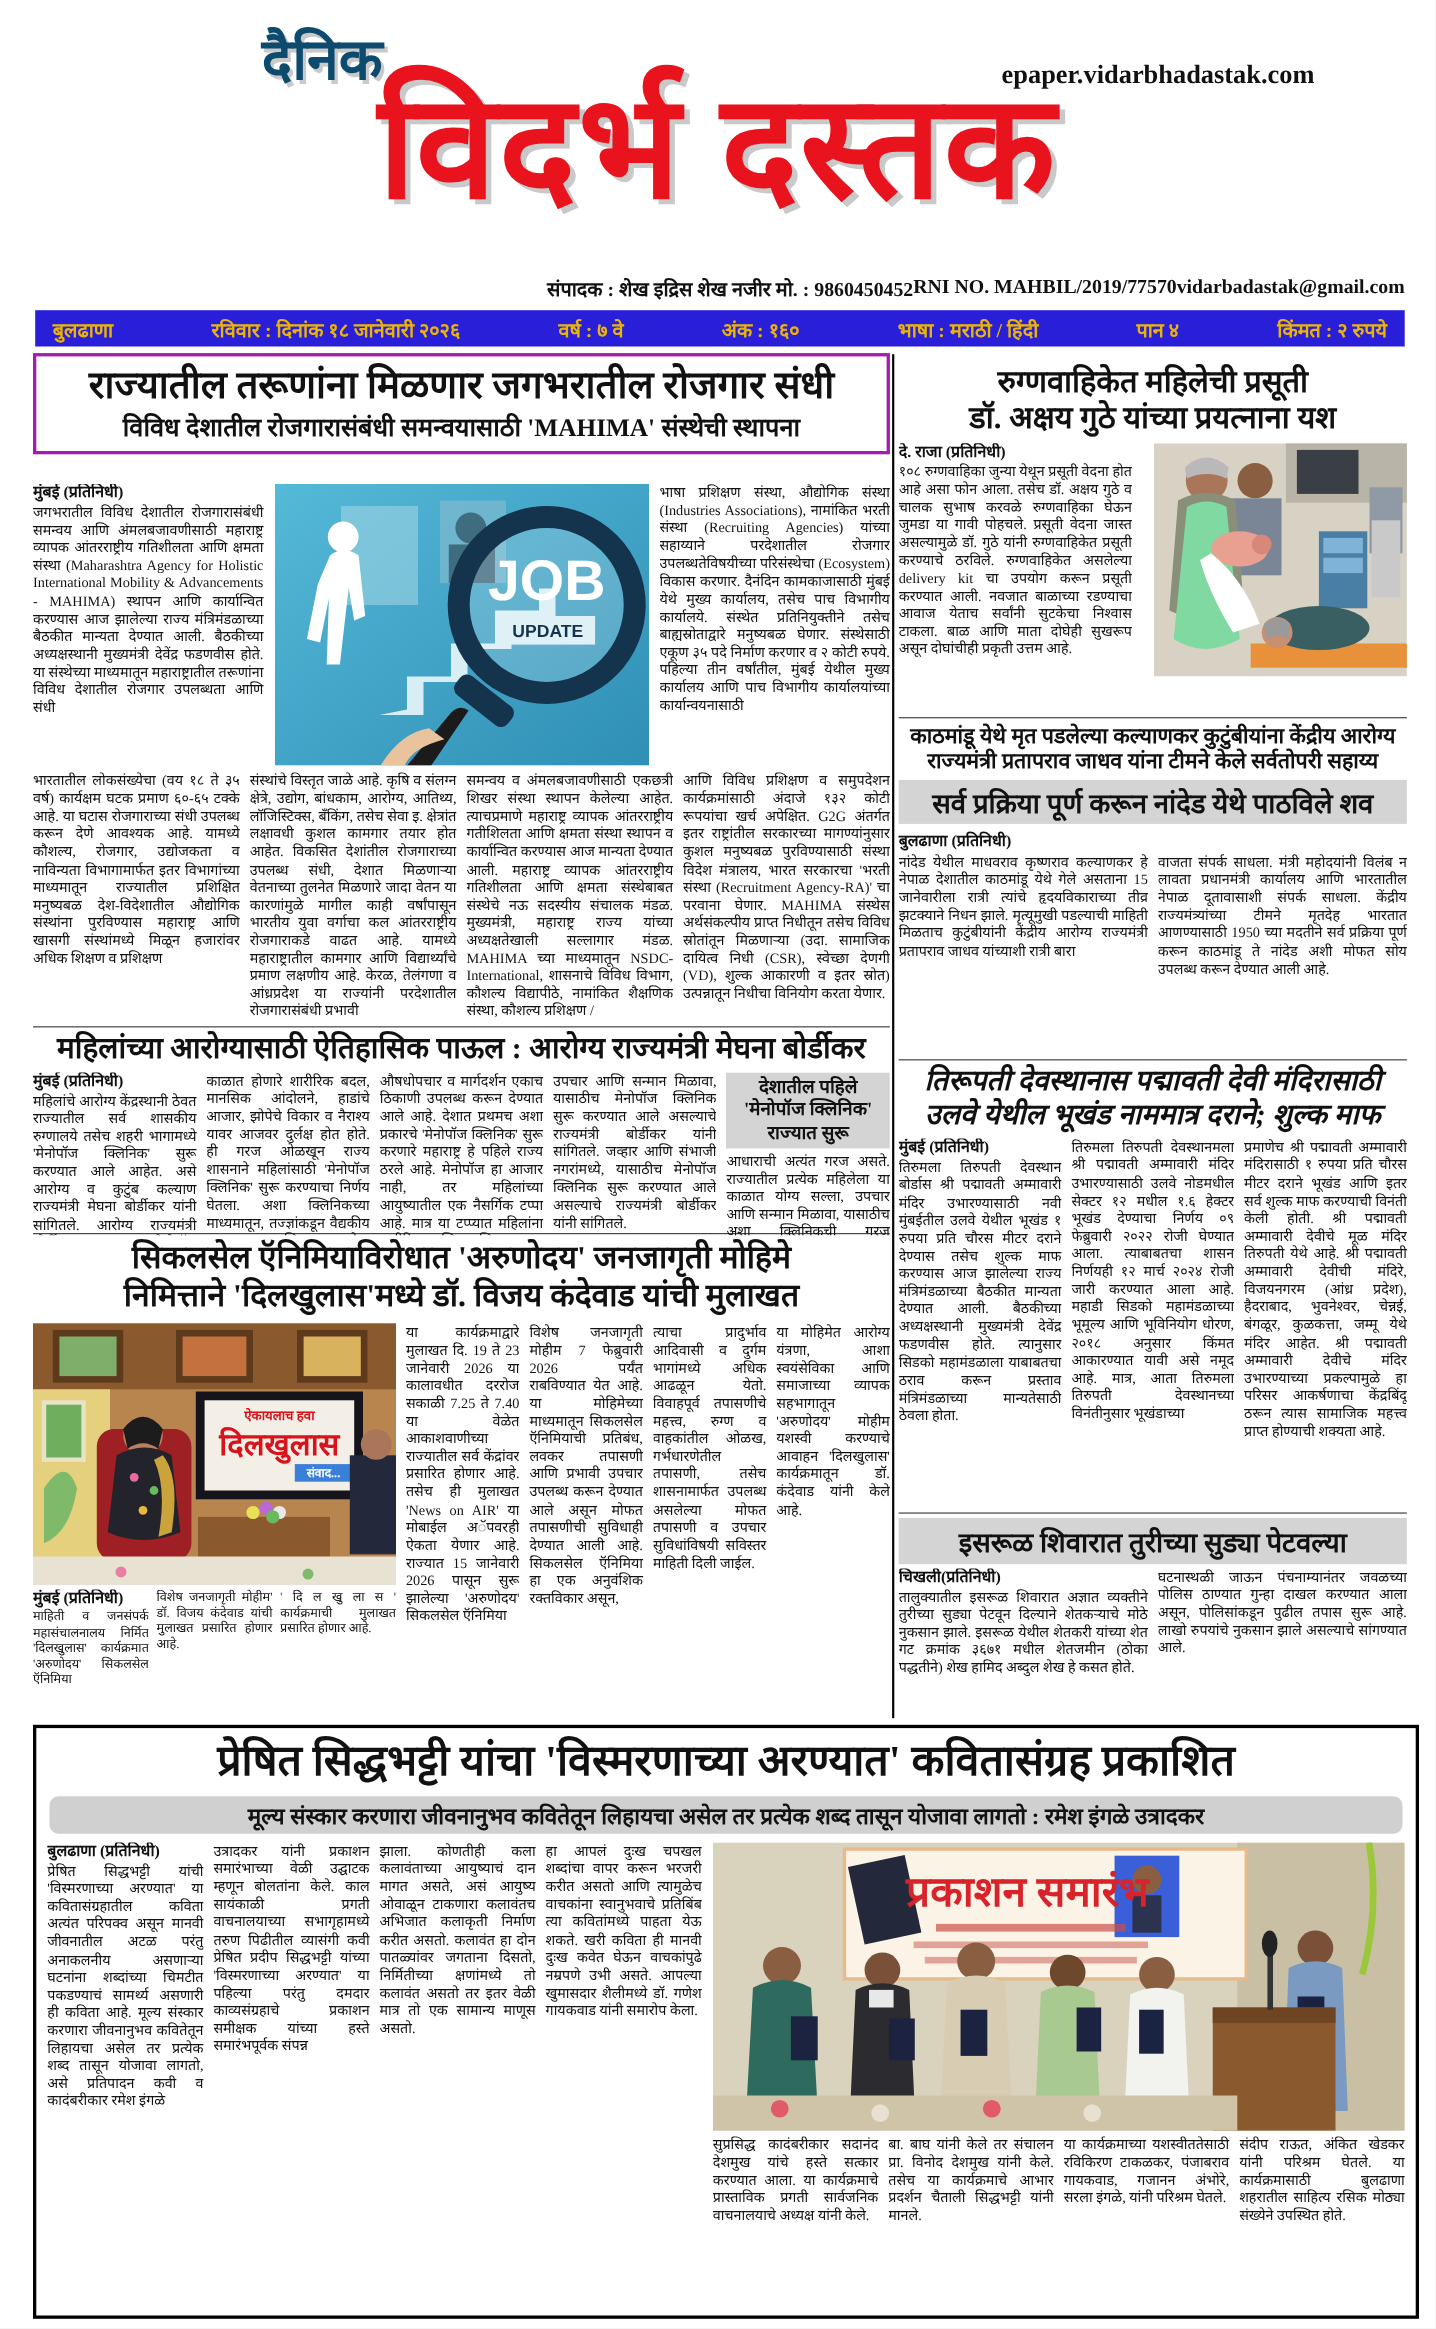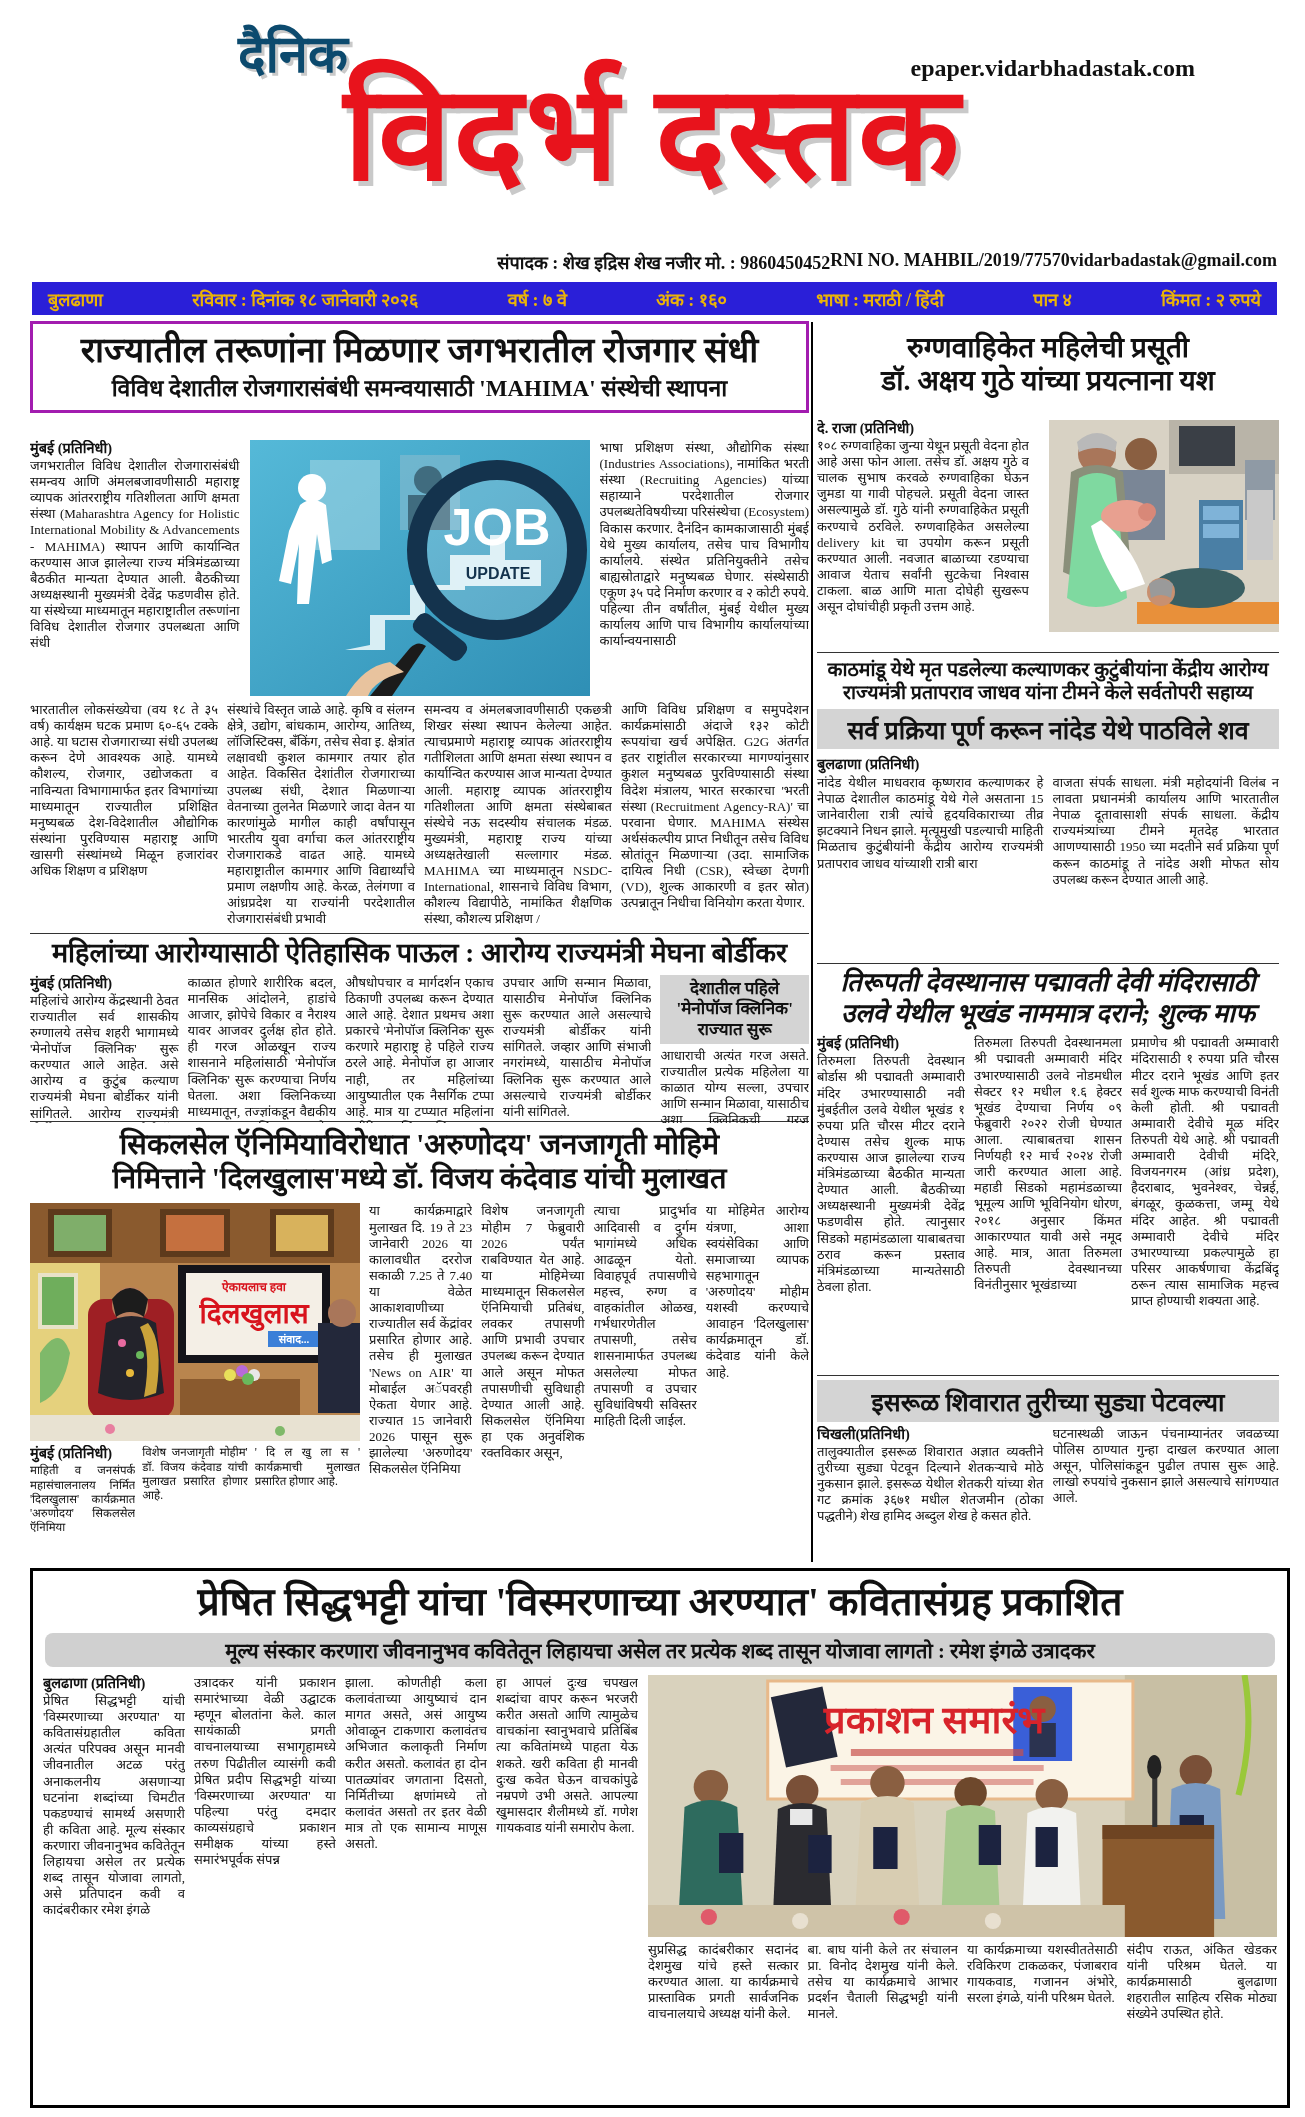--- a/index.html
+++ b/index.html
@@ -44,21 +44,21 @@
   #a3 { position:absolute; top:1127px; left:30px; width:779px; }
   #a3 .headline { font-size:29px; }
   #a3-content { display:flex; gap:9px; margin-top:8px; }
   #a3-photo { width:330px; flex:none; }
   #a3-under { display:flex; gap:7px; margin-top:4px; }
   #a3-under .col { font-size:11.5px; }
   
   .r-art { position:absolute; left:817px; width:462px; }
   #ra { top:331px; }
   #ra .headline { font-size:28px; }
-  #ra-row { display:flex; gap:20px; margin-top:23px; }
+  #ra-row { display:flex; gap:20px; margin-top:6px; }
   #ra-row .col { font-size:13px; }
   #rb { top:658px; }
   #rb .headline { font-size:19.5px; }
   #rb .gray-band { font-size:25px; padding:3px 16px; margin:5px 0 4px; }
   #rc { top:968px; }
   #rc .headline { font-size:26px;font-style:italic; }
   #rc .cols { margin-top:6px; }
   #rd { top:1380px; }
   #rd .gray-band { font-size:25px; padding:4px 0; margin-bottom:4px; }
   

